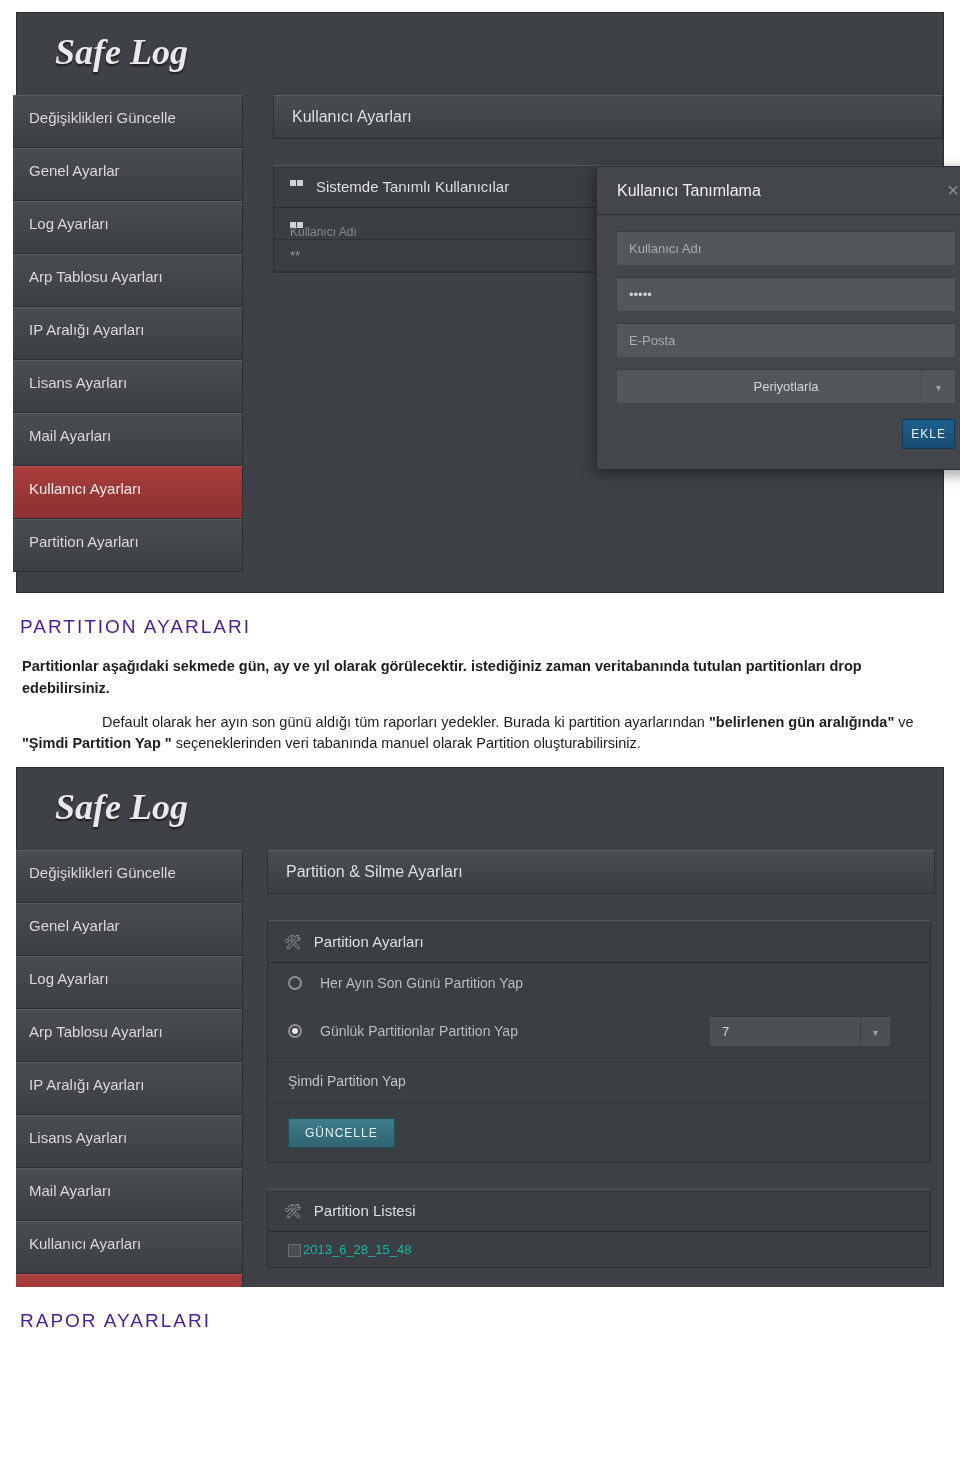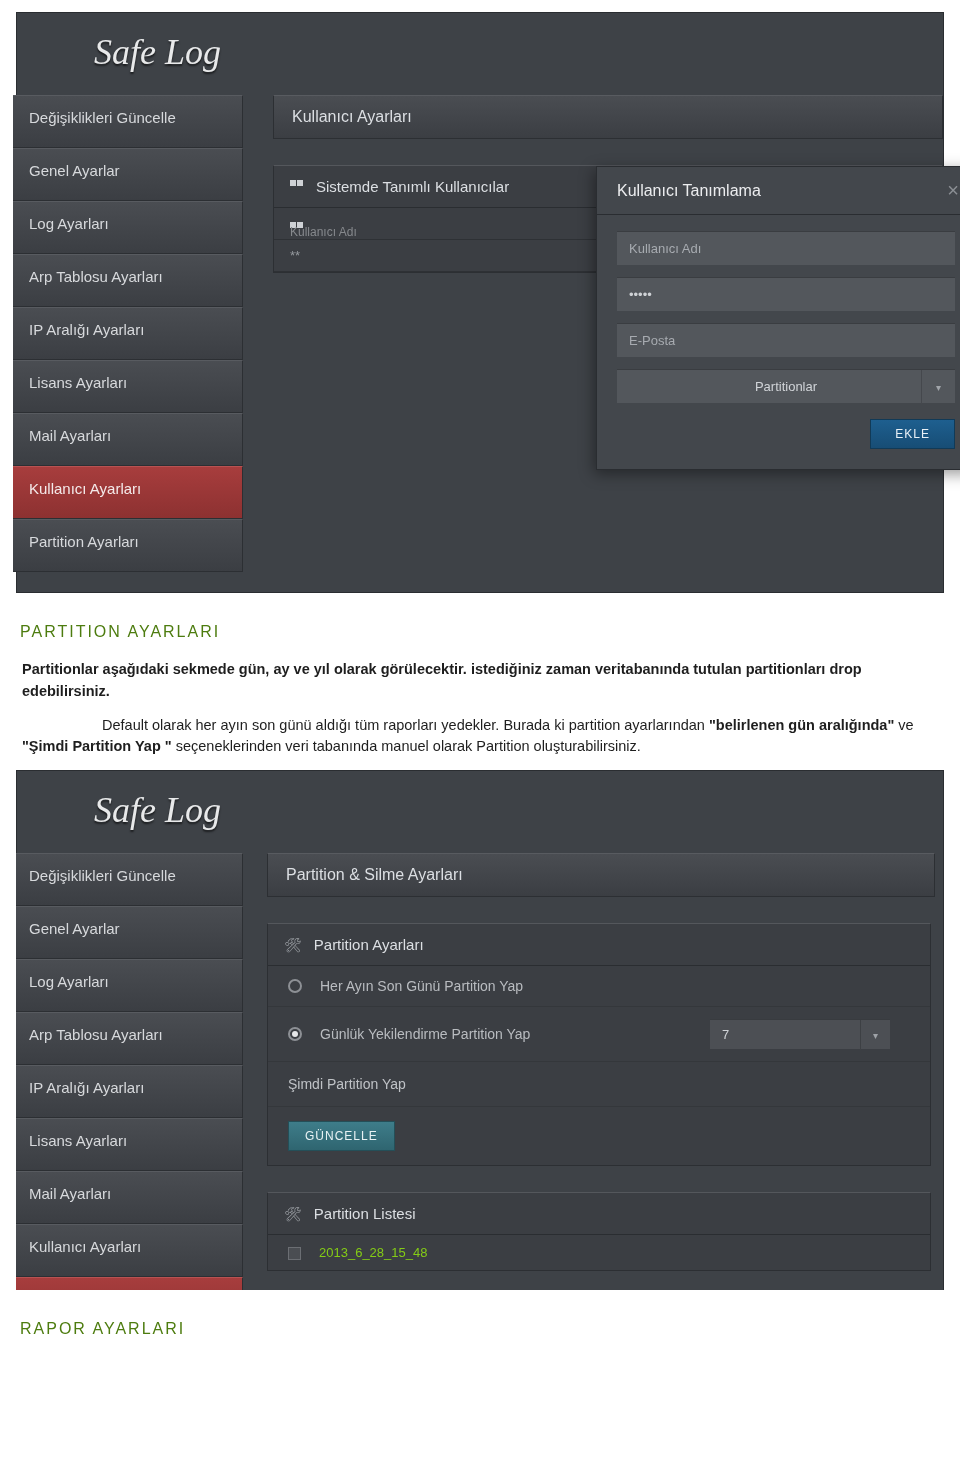--- a/index.html
+++ b/index.html
@@ -27,25 +27,24 @@
     position: relative;
     color: #cfd2d6;
     overflow: visible;
   }
   .app-title {
     padding: 18px 28px 22px 38px;
   }
   .safe-log-text {
     font-family: "Times New Roman", serif;
     font-style: italic;
-    font-weight: normal;
+    font-weight: bold;
     font-size: 36px;
     color: #e8e9ea;
     text-shadow: 0 2px 2px rgba(0,0,0,0.6);
-    margin-left: 39px;
   }
   .app-body {
     display: flex;
     align-items: flex-start;
     padding: 0 0 20px 0;
   }
 
   
   .sidebar {
     width: 230px;
@@ -163,37 +162,37 @@
     border-top:1px solid #3a3d41; color:#d1d4d8;
     font-size:13px; display:flex; align-items:center; justify-content:center;
     position:relative; cursor:pointer; margin-bottom:16px;
   }
   .modal-select-wrap .chev {
     position:absolute; right:0; top:0; width:34px; height:34px;
     border-left:1px solid #45484d; display:flex;align-items:center;justify-content:center;
     color:#a1a5aa; font-size:10px;
   }
   .btn-primary {
-    display:inline-block; padding:7px 24px; background:linear-gradient(#1e5f8f,#174d75);
+    display:inline-block; padding:7px 8px; background:linear-gradient(#1e5f8f,#174d75);
     color:#e9f1f7; font-size:12px; letter-spacing:1px; border:1px solid #113a57;
     cursor:pointer;
   }
   .btn-teal {
     display:inline-block; padding:7px 16px; background:linear-gradient(#3e7d8a,#2f6570);
     color:#e8f2f4; font-size:12px; letter-spacing:1px; border:1px solid #244f58;
     cursor:pointer;
   }
   .modal-footer { text-align:right; }
 
   
   .doc-heading {
-    font-size: 16px;
+    font-size: 19px;
     letter-spacing: 2px;
-    color: #4d7c0f;
-    margin: 30px 0 18px 4px;
+    color: #4c1d95;
+    margin: 23px 0 18px 4px;
   }
   .doc-para {
     font-size: 14.5px;
     line-height: 1.5;
     color: #1e1e1e;
     margin: 0 6px 12px 6px;
   }
   .doc-para.indent { text-indent: 80px; }
   .doc-para .bold { font-weight: bold; }
 
@@ -222,22 +221,22 @@
     position:absolute; right:0; top:0; height:30px; width:30px;
     border-left:1px solid #3d4044; display:flex;align-items:center;justify-content:center;
     color:#9ea2a7; font-size:10px;
   }
   .plain-row {
     padding:14px 20px; font-size:14px; color:#bfc2c6;
     border-bottom:1px solid #34373b;
   }
   .action-row { padding:14px 20px; }
   .list-row {
-    padding:10px 20px; font-size:13px; color:#84cc16;
-    display:flex; align-items:flex-end; gap:18px;
+    padding:10px 20px; font-size:13px; color:#14b8a6;
+    display:flex; align-items:flex-end; gap:2px;
   }
   .chk { width:13px;height:13px;border:1px solid #6b6e73;background:#4a4d52;cursor:pointer; }
 
   #panel2-sh1 { margin-right:-4px; }
   #panel2 .main { padding-left:24px; padding-right:12px; }
   #panel2-crop { height: 520px; overflow:hidden; }
 </style>
 </head>
 <body>
 
@@ -287,21 +286,21 @@
             <div class="modal-header">
               <span>Kullanıcı Tanımlama</span>
               <span class="modal-close">×</span>
             </div>
             <div class="modal-body">
               <input class="modal-input" placeholder="Kullanıcı Adı" style="">
               <input class="modal-input" type="password" value="•••••" style="">
               <input class="modal-input" placeholder="E-Posta" style="">
               <div class="modal-select-wrap">
                 <div class="select-display">
-                  <span>Partitionlar</span>
+                  <span>Periyotlarla</span>
                   <span class="chev">▾</span>
                 </div>
               </div>
               <div class="modal-footer">
                 <span class="btn-primary">EKLE</span>
               </div>
             </div>
           </div>
         </div>
       </div>
@@ -344,21 +343,21 @@
           <div class="panel-block-header">
             <span class="wrench-icon">🛠</span>
             <span>Partition Ayarları</span>
           </div>
           <div class="radio-row">
             <span class="radio"></span>
             <span>Her Ayın Son Günü Partition Yap</span>
           </div>
           <div class="radio-row">
             <span class="radio on"></span>
-            <span>Günlük Yekilendirme Partition Yap</span>
+            <span>Günlük Partitionlar Partition Yap</span>
             <div class="num-select">
               <span>7</span>
               <span class="chev">▾</span>
             </div>
           </div>
           <div class="plain-row">
             <span>Şimdi Partition Yap</span>
           </div>
           <div class="action-row">
             <span class="btn-teal">GÜNCELLE</span>

